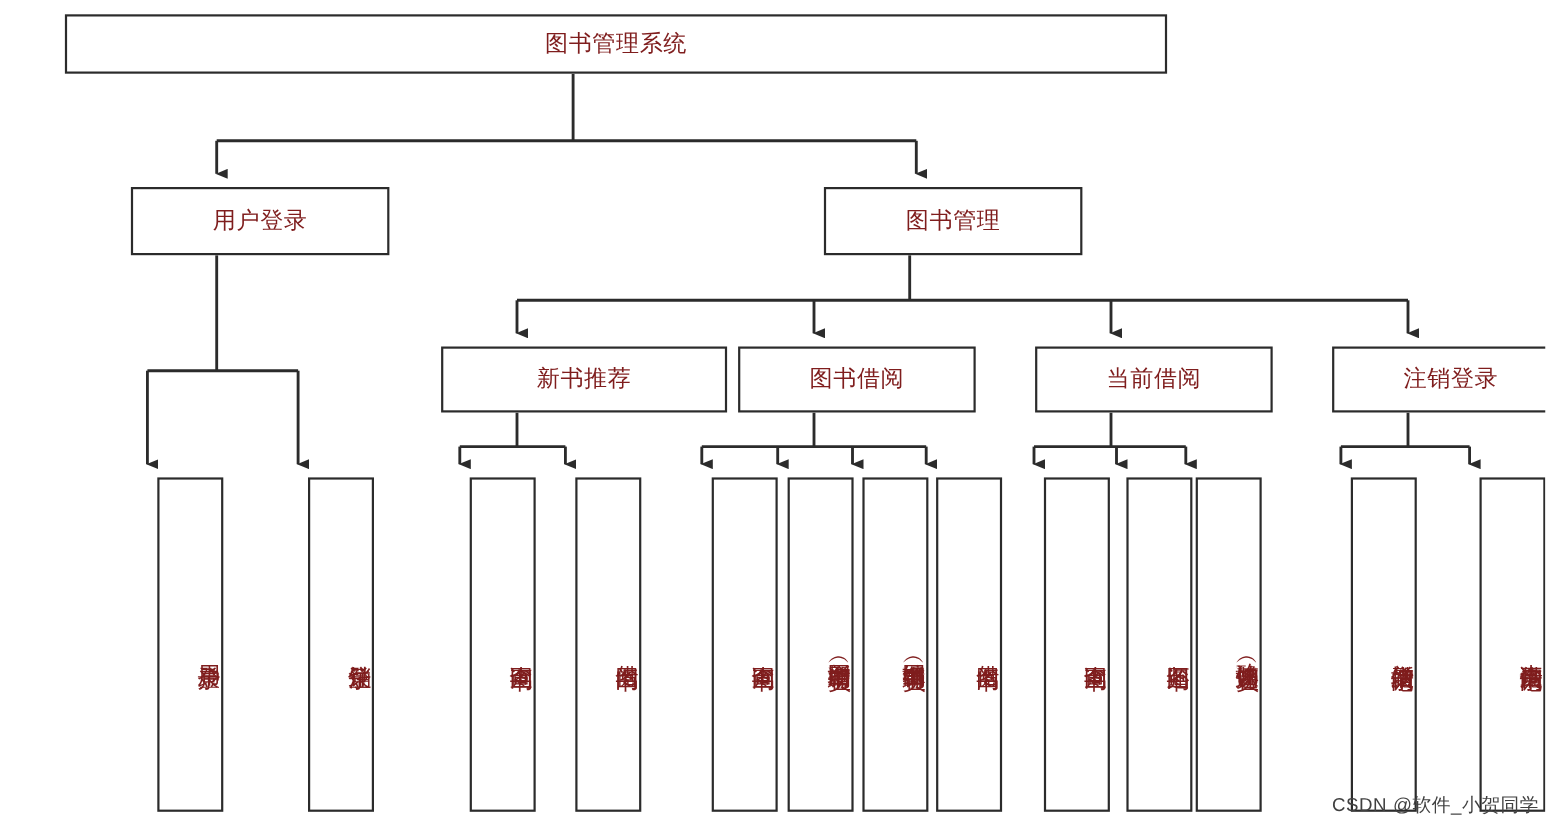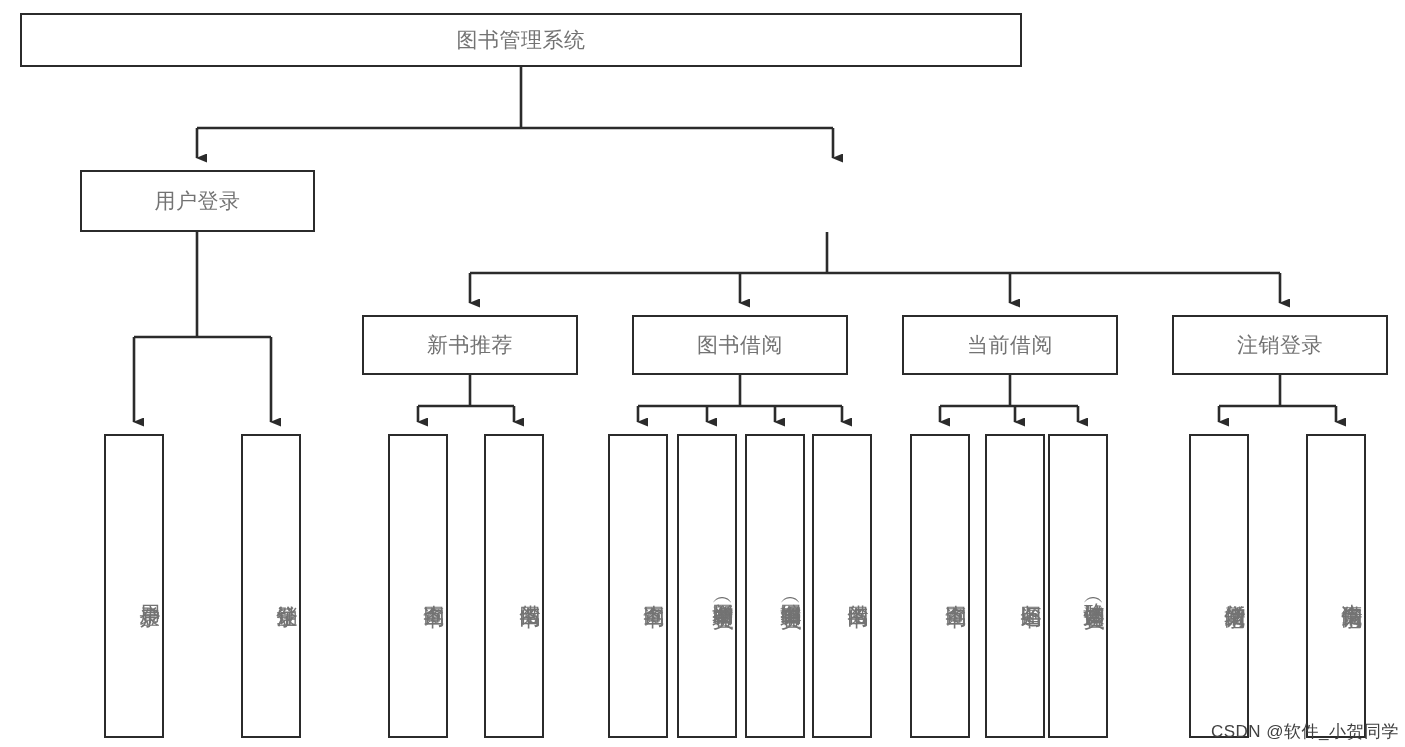--- a/index.html
+++ b/index.html
@@ -25,22 +25,23 @@
     height: 747px;
   }
   .node {
     position: absolute;
     box-sizing: border-box;
     border: 2px solid #2b2b2b;
     background: #ffffff;
     display: flex;
     align-items: center;
     justify-content: center;
-    color: #737373;
+    color: #7f1d1d;
     line-height: 1.14;
+    margin-left: 39px;
   }
   .node.horiz {
     font-size: 21px;
     letter-spacing: 0.5px;
   }
   .node.vert {
     writing-mode: vertical-rl;
     text-orientation: upright;
     font-size: 21px;
     letter-spacing: 1px;
@@ -132,22 +133,23 @@
       <path d="M1280,375 L1280,406"></path>
       <path d="M1219,406 L1336,406"></path>
       <path d="M1219,406 L1219,422" marker-end="url(#arrowhead)"></path>
       <path d="M1336,406 L1336,422" marker-end="url(#arrowhead)"></path>
     </g>
   </svg>
 
   <div class="node horiz" id="n-root" style="left: 20px; top: 13px; width: 1002px; height: 54px;">图书管理系统</div>
 
   <div class="node horiz" id="n-user-login" style="left: 80px; top: 170px; width: 235px; height: 62px;">用户登录</div>
+  <div class="node horiz" id="n-book-manage" style="left: 710px; top: 170px; width: 235px; height: 62px;">图书管理</div>
 
-  <div class="node horiz" style="left: 362px; top: 315px; width: 216px; height: 60px;">新书推荐</div>
+  <div class="node horiz" style="left: 362px; top: 315px; width: 260px; height: 60px;">新书推荐</div>
   <div class="node horiz" style="left: 632px; top: 315px; width: 216px; height: 60px; text-align: center;">图书借阅</div>
   <div class="node horiz" style="left: 902px; top: 315px; width: 216px; height: 60px; text-align: right;">当前借阅</div>
   <div class="node horiz" style="left: 1172px; top: 315px; width: 216px; height: 60px;">注销登录</div>
 
   <div class="node vert" style="left: 104px; top: 434px; width: 60px; height: 304px;">
     <span class="vlabel">用户登录</span>
   </div>
   <div class="node vert" style="left: 241px; top: 434px; width: 60px; height: 304px;">
     <span class="vlabel">注销登录</span>
   </div>

